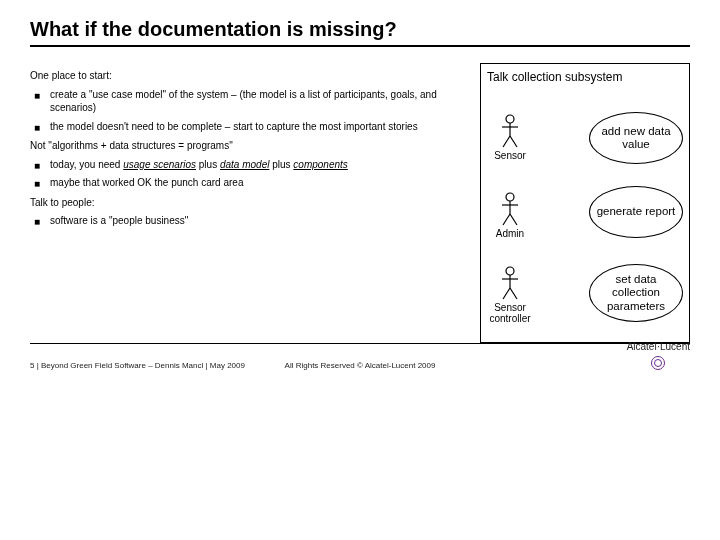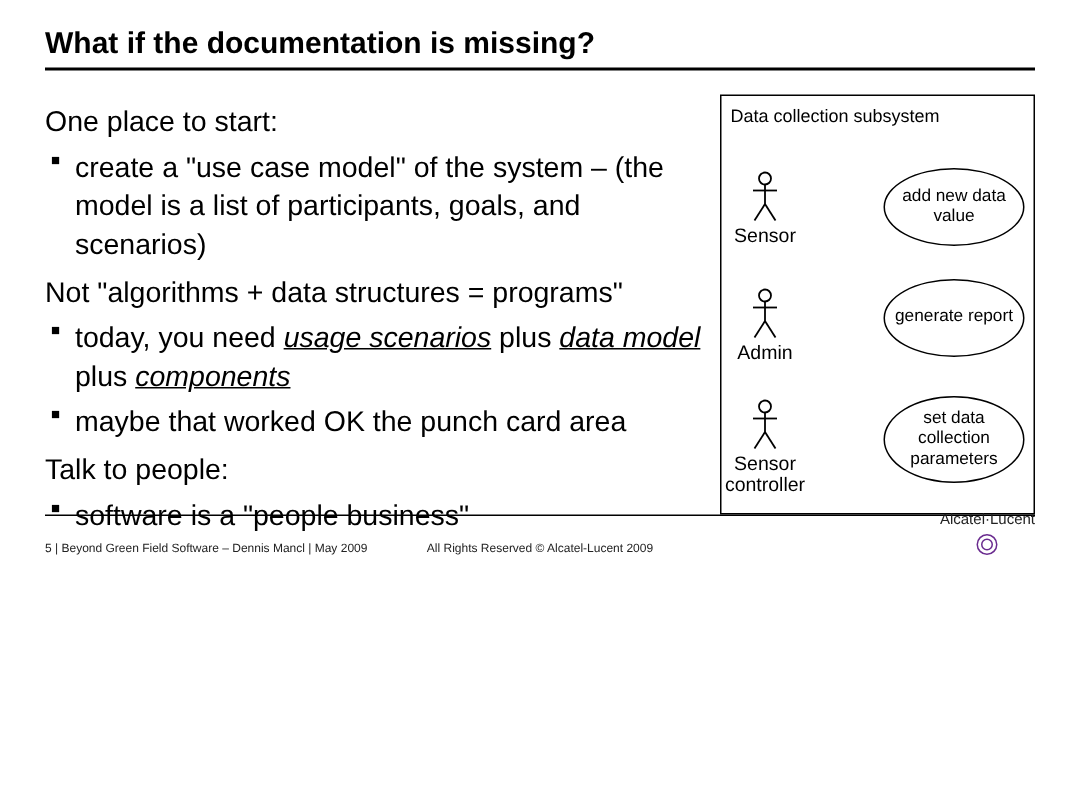--- a/index.html
+++ b/index.html
@@ -1,32 +1,32 @@
 <!DOCTYPE html>
 <html><head>
 <meta charset="utf-8">
 <style>
   * { margin: 0; padding: 0; box-sizing: border-box; }
   html, body { width: 720px; height: 540px; font-family: Verdana, Arial, sans-serif; background: #fff; color: #000; }
   .slide { position: relative; width: 720px; height: 384px; padding: 18px 30px 28px 30px; }
   .title { font-size: 20px; font-weight: bold; margin-bottom: 4px; }
   .title-rule { border: 0; border-top: 2px solid #000; margin: 2px 0 16px 0; }
   .body { display: flex; gap: 12px; }
-  .left { flex: 1 1 auto; font-size: 19px; line-height: 1.35; }
+  .left { flex: 1 1 auto; font-size: 10px; line-height: 1.35; }
   .left p { margin: 6px 0 4px 0; }
   .left ul { list-style: none; margin: 0 0 6px 0; }
   .left li { position: relative; padding-left: 20px; margin: 5px 0; }
   .left li::before { content: "■"; position: absolute; left: 4px; top: 1px; font-size: 10px; }
   .italic { font-style: italic; }
   .ul { text-decoration: underline; }
   .right { flex: 0 0 210px; position: relative; }
   .box { border: 1.5px solid #000; padding: 6px 6px 12px 6px; position: relative; height: 280px; }
   .box-title { font-size: 12px; line-height: 1.2; margin-bottom: 6px; }
   .actor { position: absolute; display: flex; flex-direction: column; align-items: center; width: 70px; }
-  .actor .label { font-size: 13px; text-align: center; margin-top: 2px; line-height: 1.1; }
+  .actor .label { font-size: 10px; text-align: center; margin-top: 2px; line-height: 1.1; }
   .stick { width: 20px; height: 34px; }
   .usecase { position: absolute; right: 6px; width: 94px; height: 52px; border: 1.5px solid #000; border-radius: 50%; display: flex; align-items: center; justify-content: center; text-align: center; font-size: 11.5px; line-height: 1.15; padding: 4px; }
   .footer-rule { position: absolute; left: 30px; right: 30px; bottom: 40px; border: 0; border-top: 1px solid #000; }
   .footer { position: absolute; left: 30px; right: 30px; bottom: 14px; display: flex; justify-content: space-between; align-items: flex-end; font-size: 8px; color: #222; }
   .footer-left { }
   .footer-center { position: absolute; left: 50%; transform: translateX(-50%); bottom: 0; }
   .brand { display: flex; align-items: center; gap: 4px; font-size: 10px; color: #222; flex-direction: column; }
   .brand-circle { width: 14px; height: 14px; border: 1.5px solid #6a2b8f; border-radius: 50%; position: relative; }
   .brand-circle::after { content: ""; position: absolute; left: 2px; top: 2px; width: 6px; height: 6px; border: 1.5px solid #6a2b8f; border-radius: 50%; }
 </style>
@@ -37,37 +37,38 @@
 
   <div class="title">What if the documentation is missing?</div>
   <hr class="title-rule">
 
   <div class="body">
 
     <div class="left">
       <p>One place to start:</p>
       <ul>
         <li>create a "use case model" of the system – (the model is a list of participants, goals, and scenarios)</li>
+        <li>the model doesn't need to be complete – start to capture the most important stories</li>
       </ul>
       <p>Not "algorithms + data structures = programs"</p>
       <ul>
         <li>
           <span>today, you need </span><span class="italic ul">usage scenarios</span><span> plus </span><span class="italic ul">data model</span><span> plus </span><span class="italic ul">components</span>
         </li>
         <li>maybe that worked OK the punch card area</li>
       </ul>
       <p>Talk to people:</p>
       <ul>
         <li>software is a "people business"</li>
       </ul>
     </div>
 
     <div class="right">
       <div class="box">
-        <div class="box-title">Data collection subsystem</div>
+        <div class="box-title">Talk collection subsystem</div>
 
         <div class="actor" style="top:50px; left:-6px;">
           <svg class="stick" viewBox="0 0 20 34">
               <circle cx="10" cy="5" r="4" fill="none" stroke="#000" stroke-width="1.2"></circle>
               <line x1="10" y1="9" x2="10" y2="22" stroke="#000" stroke-width="1.2"></line>
               <line x1="2" y1="13" x2="18" y2="13" stroke="#000" stroke-width="1.2"></line>
               <line x1="10" y1="22" x2="3" y2="33" stroke="#000" stroke-width="1.2"></line>
               <line x1="10" y1="22" x2="17" y2="33" stroke="#000" stroke-width="1.2"></line>
             </svg>
           <div class="label">Sensor</div>

